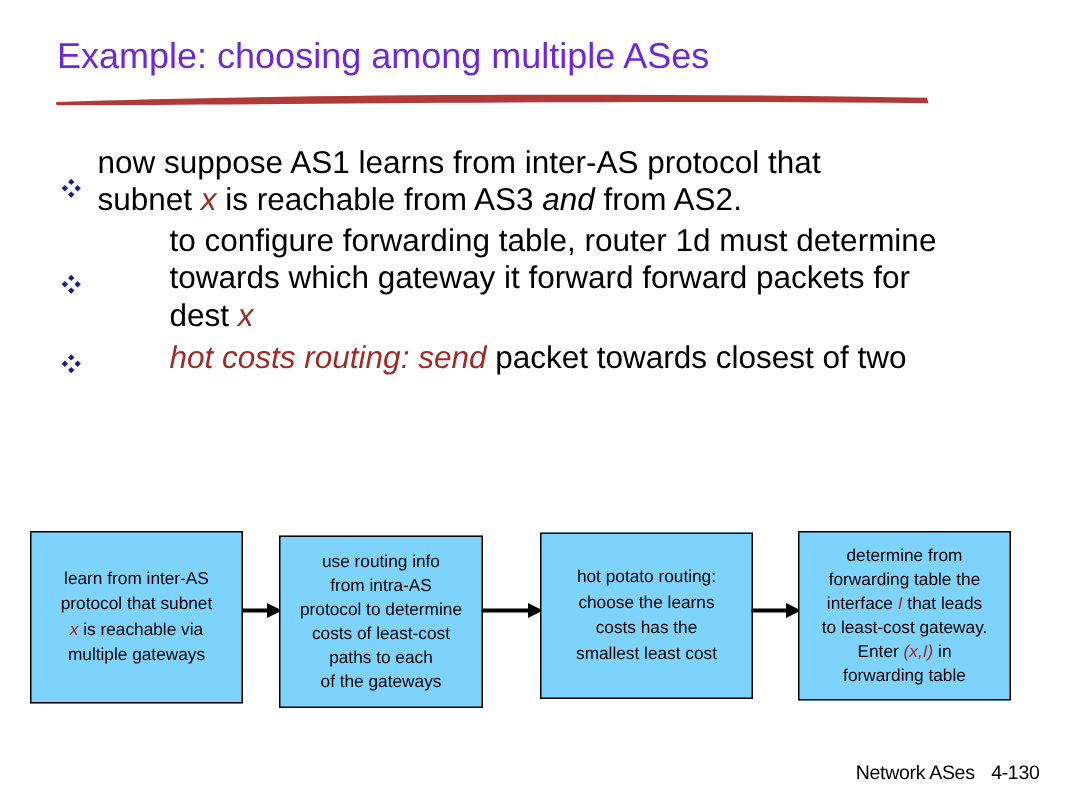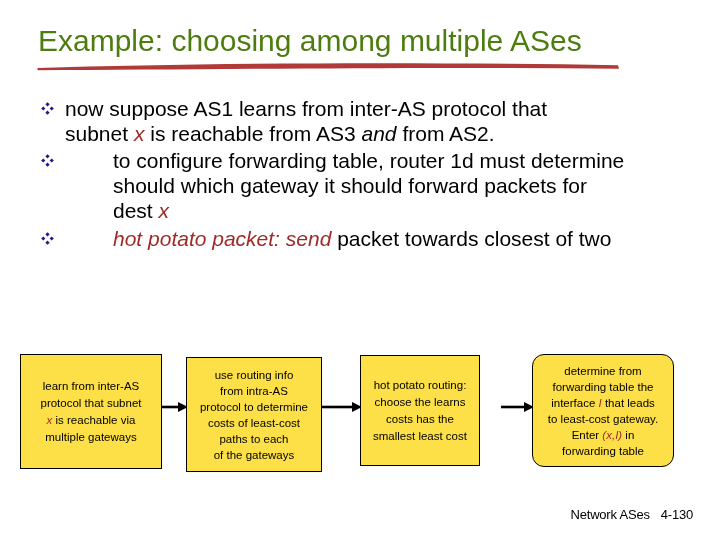--- a/index.html
+++ b/index.html
@@ -5,30 +5,30 @@
   html,body { margin:0; padding:0; background:#888; }
   .slide {
     position:relative; width:720px; height:540px; margin:0 auto;
     background:#ffffff; overflow:hidden;
     font-family:"Liberation Sans", sans-serif; color:#000;
   }
 
   
   .title {
     position:absolute; left:38px; top:24px; margin:0;
-    font-size:30px; font-weight:400; color:#4d7c0f; white-space:nowrap;
+    font-size:24px; font-weight:400; color:#6d28d9; white-space:nowrap;
   }
   .underline { position:absolute; left:36px; top:60px; }
 
   
   .bullets {
     position:absolute; left:40px; top:96px; width:636px;
     font-size:21px; line-height:25px;
   }
-  .bullet { display:flex; align-items:flex-start; }
+  .bullet { display:flex; align-items:center; }
   .bullet + .bullet { margin-top:2px;gap:48px; }
   .marker-col { flex:none; width:25px; }
   .btext { margin:0; }
 
   .dmark { position:relative; display:block; width:9px; height:9px;
            transform:rotate(45deg); margin:8px 0 0 3px; }
   .dmark i { position:absolute; width:3px; height:3px; background:#1c1c8f; }
   .dmark i:nth-child(1){ left:0; top:0; }
   .dmark i:nth-child(2){ right:0; top:0; }
   .dmark i:nth-child(3){ left:0; bottom:0; }
@@ -37,30 +37,30 @@
   .bullet.sub { margin-left:58px; margin-top:1px; }
   .bullet.sub .marker-col { width:18px; }
   .sqmark { display:block; width:6px; height:6px; background:#1c1c8f; margin-top:9px; }
 
   .red { color:#9e2b28; }
   .it  { font-style:italic; }
 
   
   .fbox {
     position:absolute; box-sizing:border-box; border:1.5px solid #000;
-    background:#fde047; display:flex; align-items:center; justify-content:center;
+    background:#7dd3fc; display:flex; align-items:center; justify-content:center;
     text-align:center; font-size:11.5px;
   }
   .fbox p { margin:0; }
   .lh17 p { line-height:17px;text-align:center; }
   .lh16 p { line-height:16px; }
   .box1 { left:20px;  top:354px; width:142px; height:115px; }
   .box2 { left:186px; top:357px; width:136px; height:115px; }
-  .box3 { left:360px; top:355px; width:120px; height:111px; }
-  .box4 { left:532px; top:354px; width:142px; height:113px;border-radius:12px; }
+  .box3 { left:360px; top:355px; width:142px; height:111px; }
+  .box4 { left:532px; top:354px; width:142px; height:113px; }
   .arrow { position:absolute; }
   .ar1 { left:162px; top:399px; }
   .ar2 { left:321px; top:399px; }
   .ar3 { left:501px; top:399px; }
 
   
   .footer {
     position:absolute; right:27px; bottom:18px;
     font-size:13px; letter-spacing:-0.2px; white-space:nowrap;
   }
@@ -93,34 +93,34 @@
 
     <div class="bullet">
       <span class="marker-col">
         <span class="dmark">
             <i></i>
             <i></i>
             <i></i>
             <i></i>
           </span>
       </span>
-      <p class="btext"><span>to configure forwarding table, router 1d must determine</span><br><span>should which gateway it should forward packets for</span><br><span>dest </span><span class="red it">x</span></p>
+      <p class="btext"><span>to configure forwarding table, router 1d must determine</span><br><span>towards which gateway it forward forward packets for</span><br><span>dest </span><span class="red it">x</span></p>
     </div>
 
 
     <div class="bullet" style="margin-top:3px">
       <span class="marker-col">
         <span class="dmark">
             <i></i>
             <i></i>
             <i></i>
             <i></i>
           </span>
       </span>
-      <p class="btext"><span class="red it">hot potato packet: send</span><span> packet towards closest of two</span><br></p>
+      <p class="btext"><span class="red it">hot costs routing: send</span><span> packet towards closest of two</span><br></p>
     </div>
 
   </div>
 
   <div>
 
     <div class="fbox box1 lh17">
       <p><span>learn from inter-AS</span><br><span>protocol that subnet</span><br><span class="red it">x</span><span> is reachable via</span><br><span>multiple gateways</span></p>
     </div>
 

